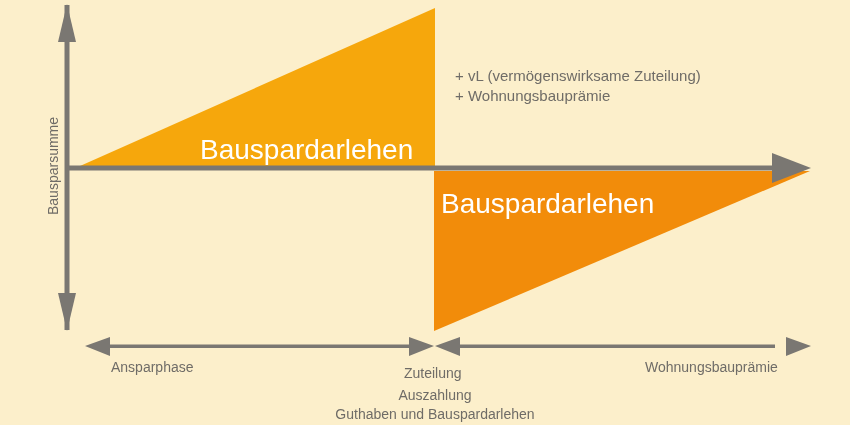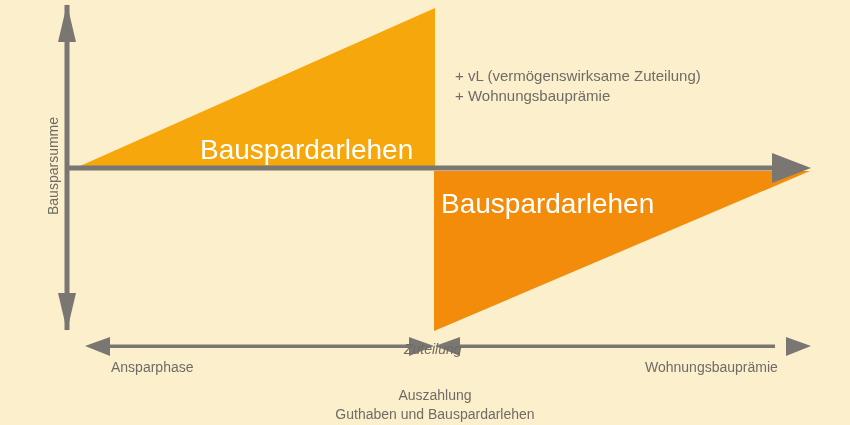--- a/index.html
+++ b/index.html
@@ -88,21 +88,21 @@
 
   <div class="lbl-big" style="left: 441px; top: 188px;">Bauspardarlehen</div>
 
   <div class="lbl lbl-note" style="left: 455px; top: 66px;">
     <span class="note-line">+ vL (vermögenswirksame Zuteilung)</span>
     <span class="note-line">+ Wohnungsbauprämie</span>
   </div>
 
   <div class="lbl lbl-phase" style="left: 111px; top: 358px;">Ansparphase</div>
 
-  <div class="lbl lbl-phase" style="left: 404px; top: 340px; font-style: italic;">Zuteilung</div>
+  <div class="lbl lbl-phase" style="left: 404px; top: 364px;">Zuteilung</div>
 
   <div class="lbl lbl-phase" style="left: 645px; top: 358px;">Wohnungsbauprämie</div>
 
   <div class="lbl lbl-phase" style="left: 328px; top: 386px; text-align: center; width: 214px;">
     <span class="note-line">Auszahlung</span>
     <span class="note-line">Guthaben und Bauspardarlehen</span>
   </div>
 
 </div>
 

